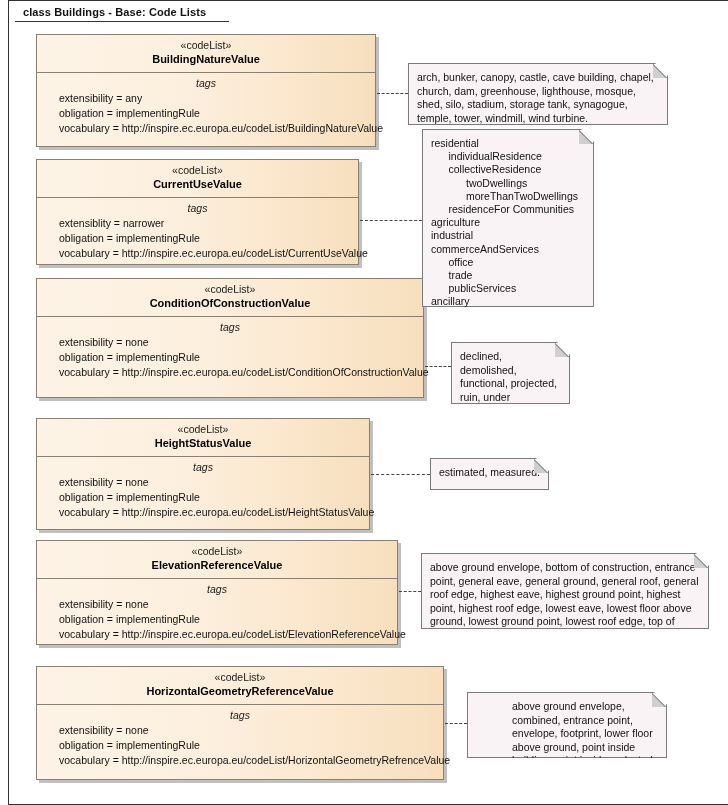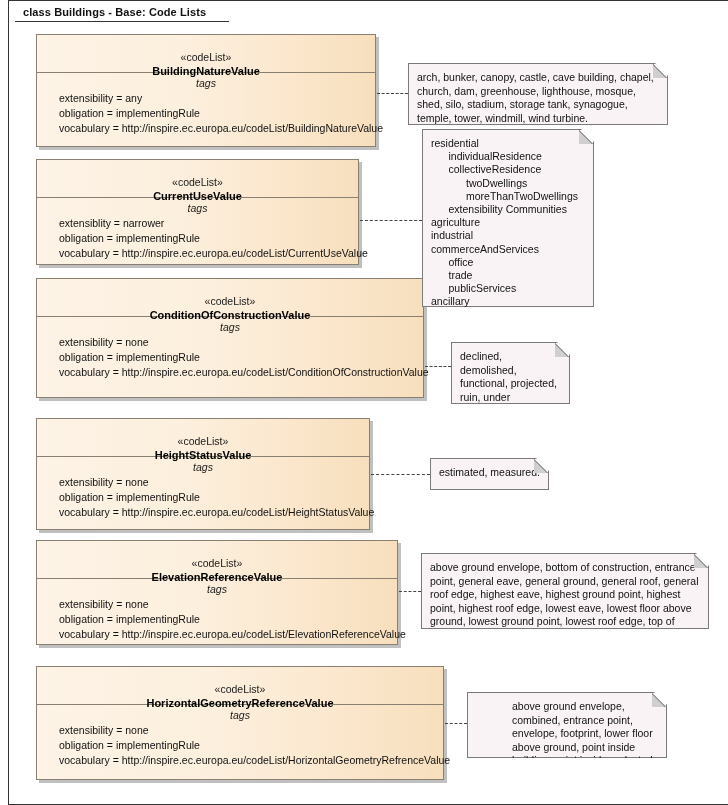--- a/index.html
+++ b/index.html
@@ -47,21 +47,21 @@
     position: absolute;
     box-sizing: border-box;
     border: 1px solid #8a8071;
     background: linear-gradient(to right, #fdf3e6 0%, #fcefdd 45%, #fbe6cb 78%, #f7dfbd 100%);
     box-shadow: 3px 3px 0 rgba(140,140,140,0.55);
   }
   .uml-header {
     box-sizing: border-box;
     border-bottom: 1px solid #8a8071;
     text-align: center;
-    padding: 16px 4px 5px 4px;
+    padding: 4px 4px 5px 4px;
   }
   .uml-stereotype {
     font-size: 10.5px;
     color: #1a1a1a;
     line-height: 13px;
     white-space: nowrap;
   }
   .uml-name {
     font-size: 11px;
     font-weight: bold;
@@ -218,21 +218,21 @@
     <span>arch, bunker, canopy, castle, cave building, chapel, church, dam, greenhouse, lighthouse, mosque, shed, silo, stadium, storage tank, synagogue, temple, tower, windmill, wind turbine.</span>
   </div>
 
   <div class="uml-note" style="left:413px; top:128px; width:172px; height:178px; line-height:13.2px;">
     <div class="note-fold-b"></div>
     <div class="note-line">residential</div>
     <div class="note-line">      individualResidence</div>
     <div class="note-line">      collectiveResidence</div>
     <div class="note-line">            twoDwellings</div>
     <div class="note-line">            moreThanTwoDwellings</div>
-    <div class="note-line">      extensibility Communities</div>
+    <div class="note-line">      residenceFor Communities</div>
     <div class="note-line">agriculture</div>
     <div class="note-line">industrial</div>
     <div class="note-line">commerceAndServices</div>
     <div class="note-line">      office</div>
     <div class="note-line">      trade</div>
     <div class="note-line">      publicServices</div>
     <div class="note-line">ancillary</div>
   </div>
 
   <div class="uml-note" style="left:442px; top:341px; width:119px; height:62px;">

